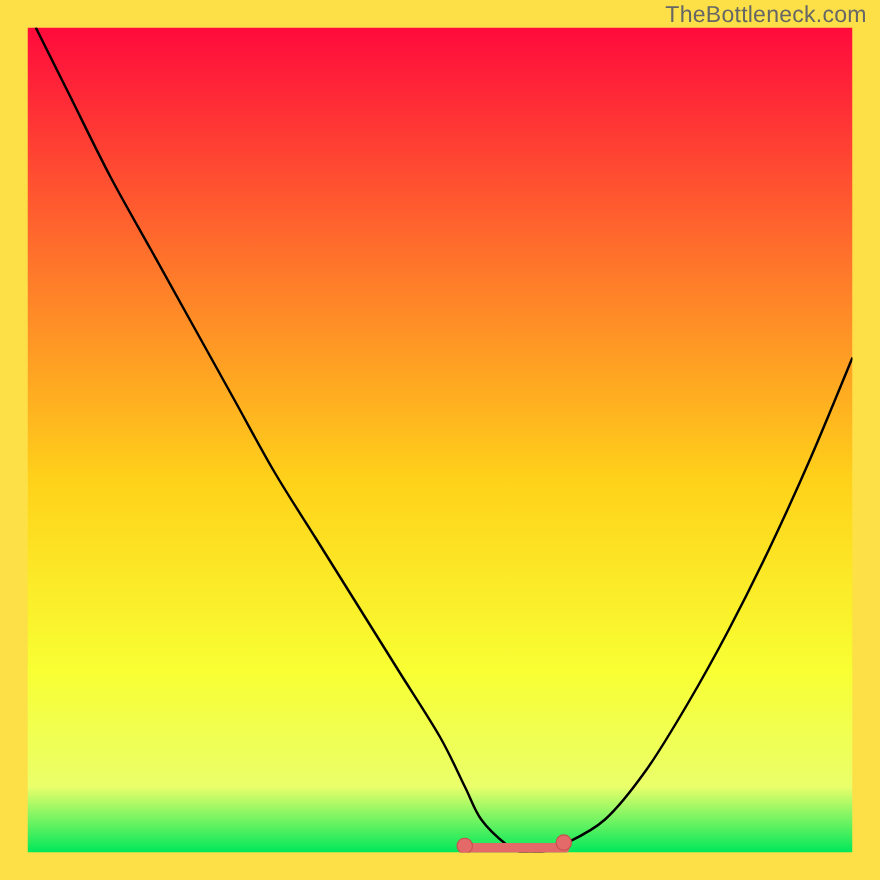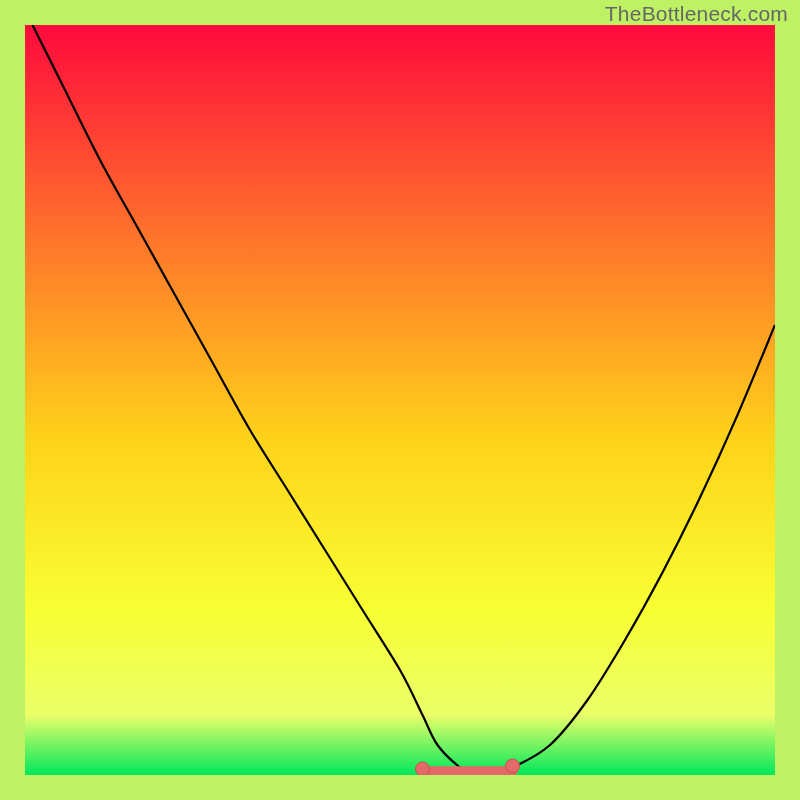--- a/index.html
+++ b/index.html
@@ -8,21 +8,21 @@
     width: 800px;
     height: 800px;
     background: #000;
     overflow: hidden;
   }
   .frame {
     position: absolute;
     left: 0; top: 0;
     width: 800px;
     height: 800px;
-    background: #bef264;
+    background: #fde047;
   }
   .plot {
     position: absolute;
     left: 25px;
     top: 25px;
     width: 750px;
     height: 750px;
   }
   .watermark {
     position: absolute;

